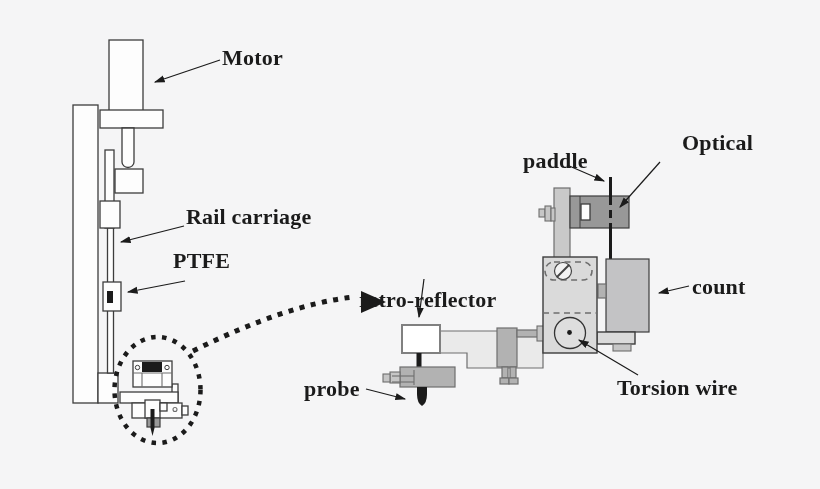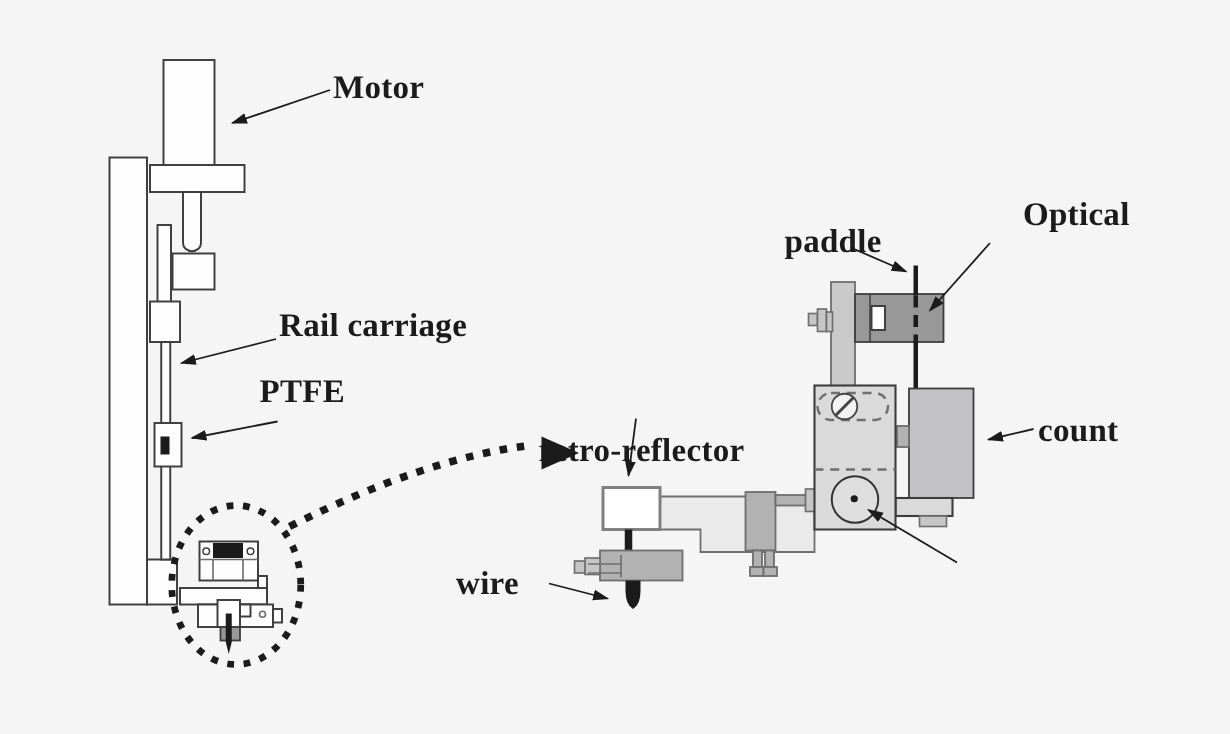--- a/index.html
+++ b/index.html
@@ -136,17 +136,18 @@
       <line class="ann" x1="660" y1="162" x2="620" y2="207"></line>
       <line class="ann" x1="689" y1="286" x2="659" y2="293"></line>
       <line class="ann" x1="638" y1="375" x2="579" y2="340"></line>
     </g>
   </svg>
 
   <div class="lbl" style="left:222px;top:47px;">Motor</div>
   <div class="lbl" style="left:186px;top:206px;text-align:center;">Rail carriage</div>
   <div class="lbl" style="left:173px;top:250px;">PTFE</div>
   <div class="lbl" style="left:359px;top:256px;margin-top:33px;">retro-reflector</div>
-  <div class="lbl" style="left:304px;top:378px;">wire</div>
+  <div class="lbl" style="left:304px;top:378px;">probe</div>
   <div class="lbl" style="left:499px;top:150px;margin-left:24px;">paddle</div>
   <div class="lbl" style="left:682px;top:132px;">Optical</div>
   <div class="lbl" style="left:692px;top:276px;">count</div>
+  <div class="lbl" style="left:617px;top:377px;">Torsion wire</div>
 </div>
 
 </body></html>

